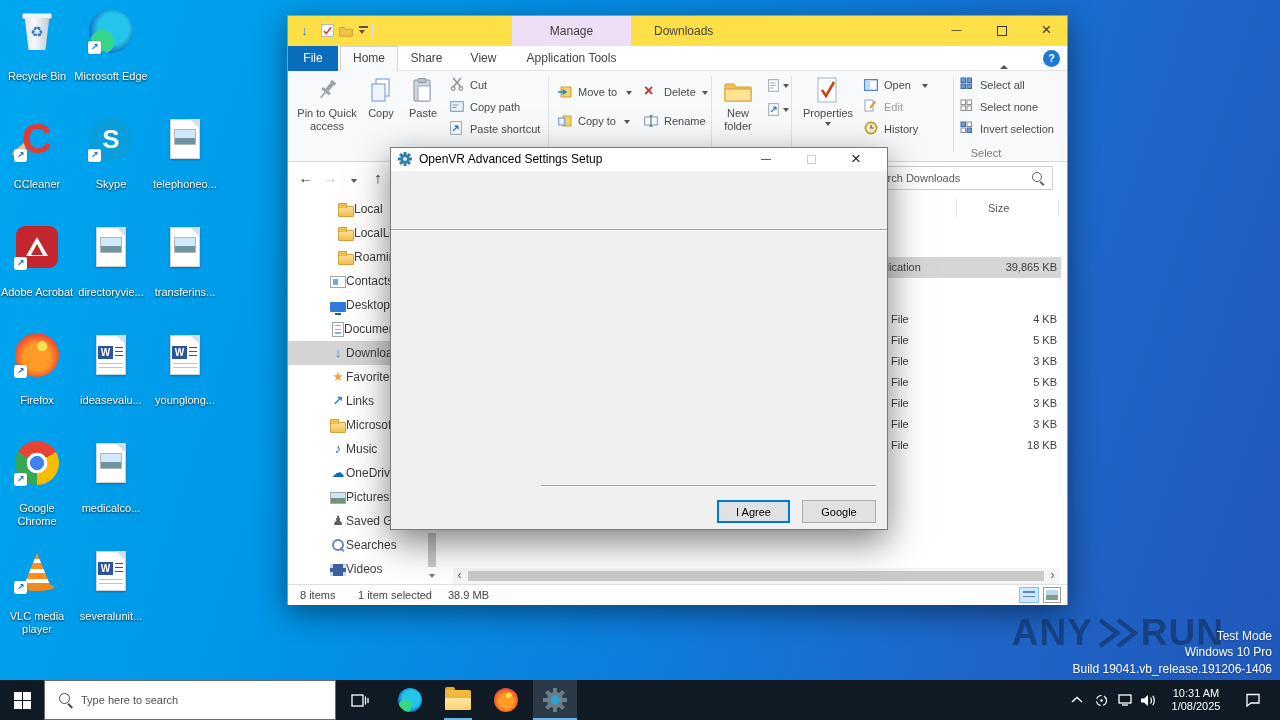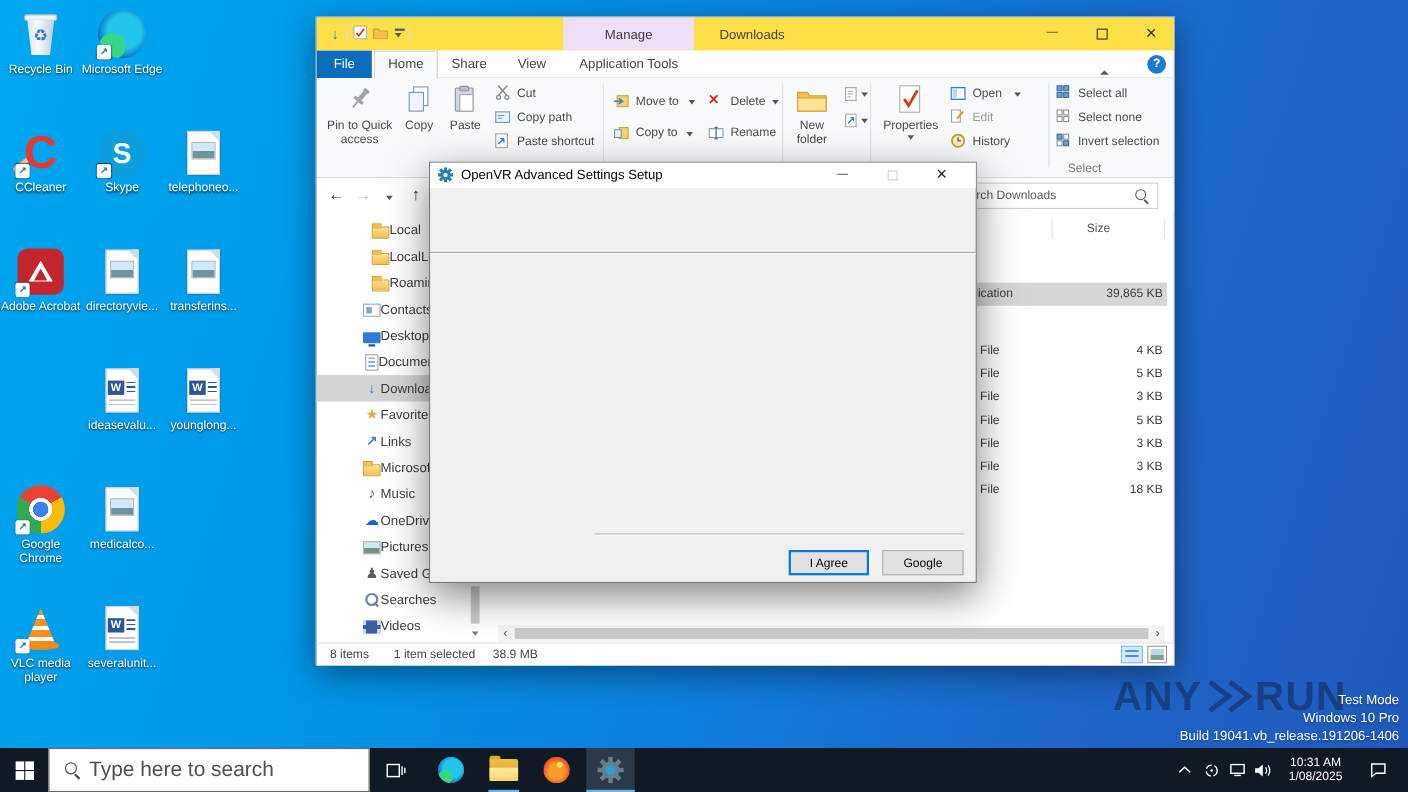--- a/index.html
+++ b/index.html
@@ -2,21 +2,21 @@
 <html><head>
 <meta charset="utf-8">
 <style>
 *{margin:0;padding:0;box-sizing:border-box}
 html,body{width:1280px;height:720px;overflow:hidden}
 body{font-family:"Liberation Sans","DejaVu Sans",sans-serif;position:relative;background:#0078d7}
 
 .desktop{position:absolute;inset:0;background:linear-gradient(108deg,#00a8f0 0%,#0096e8 30%,#0d7ede 55%,#1e66c8 78%,#2157ba 100%)}
 .dicon{position:absolute;width:74px;text-align:center;z-index:1;cursor:default}
 .dicon .img{width:46px;height:46px;margin:0 auto;position:relative}
-.dicon .lbl{margin-top:3px;font-size:11px;line-height:13px;color:#fff;text-shadow:0 1px 2px rgba(0,0,0,.85)}
+.dicon .lbl{margin-top:16px;font-size:11px;line-height:13px;color:#fff;text-shadow:0 1px 2px rgba(0,0,0,.85)}
 .sc{position:absolute;left:0;bottom:0;width:13px;height:13px;background:#fff;border-radius:2px;box-shadow:0 0 1px rgba(0,0,0,.5)}
 .sc::after{content:"↗";position:absolute;inset:0;color:#1569d6;font-weight:bold;font-size:9px;line-height:13px;text-align:center}
 
 .bin-rim{position:absolute;left:8px;top:5px;width:30px;height:6px;background:#eef3f7;border:1px solid #b4bfca;border-radius:2px}
 .bin-body{position:absolute;left:9px;top:10px;width:28px;height:32px;background:linear-gradient(90deg,#d7dfe7,#f6fafc 40%,#bcc8d3);clip-path:polygon(6% 0,94% 0,80% 100%,20% 100%)}
 .bin-sym{position:absolute;left:0;right:0;top:15px;text-align:center;color:#2f7bd9;font-size:15px}
 .bin-sym::after{content:"♻"}
 
 .page{position:absolute;left:8px;top:3px;width:30px;height:40px;background:#fff;border:1px solid #cdd2d8;box-shadow:0 1px 2px rgba(0,0,0,.25)}
 .page::after{content:"";position:absolute;right:-1px;top:-1px;border:5px solid;border-color:#d4dde5 #d4dde5 transparent transparent}
@@ -160,21 +160,21 @@
 .wm-logo{position:absolute;right:50px;top:0;display:flex;align-items:center;gap:3px;color:rgba(16,40,82,.55);font-weight:bold;font-size:37px;letter-spacing:1px}
 .wm-line{position:absolute;right:2px;font-size:12px;text-shadow:0 1px 2px rgba(0,0,0,.3);white-space:nowrap}
 .wm-l1{top:17px}.wm-l2{top:33px}.wm-l3{top:50px}
 
 .taskbar{position:absolute;left:0;top:680px;width:1280px;height:40px;background:#0f1a24;z-index:10}
 .tb-start{position:absolute;left:0;top:0;width:44px;height:40px;display:flex;align-items:center;justify-content:center}
 .tb-search{position:absolute;left:44px;top:0;width:292px;height:40px;background:#fff;border:1px solid #6a6a6a;display:flex;align-items:center}
 .tb-mag{position:relative;width:14px;height:14px;margin:0 8px 0 14px}
 .tb-mag::before{content:"";position:absolute;left:0;top:0;width:9px;height:9px;border:1.8px solid #4a4a4a;border-radius:50%}
 .tb-mag::after{content:"";position:absolute;left:9.5px;top:9.5px;width:2px;height:5.5px;background:#4a4a4a;transform:rotate(-45deg)}
-.tb-search input{border:0;outline:0;background:transparent;font-family:inherit;font-size:19px;color:#3b82f6;width:230px}
+.tb-search input{border:0;outline:0;background:transparent;font-family:inherit;font-size:11px;color:#3b82f6;width:230px}
 .tb-search input::placeholder{color:#4f4f4f;opacity:1}
 .tb-ico{position:absolute;top:0;width:44px;height:40px;display:flex;align-items:center;justify-content:center}
 .tb-ico.active{background:#2c3a47}
 .tb-under{position:absolute;bottom:0;height:2px;background:#6cb2e8}
 .ticon{position:relative;width:26px;height:26px}
 .xf{position:relative;width:26px;height:20px}
 .xf-back{position:absolute;left:0;right:0;top:0;bottom:2px;background:linear-gradient(#f0bd42,#e2a92f);border-radius:2px}
 .xf-tab{position:absolute;left:0;top:-3px;width:10px;height:5px;background:#e2a92f;border-radius:2px 2px 0 0}
 .xf-front{position:absolute;left:0;right:0;bottom:0;height:12px;background:linear-gradient(#ffe9a0,#f7d370);border-radius:1px}
 .tray{position:absolute;top:0;height:40px;display:flex;align-items:center;justify-content:center}
@@ -234,20 +234,27 @@
         <span class="thumb"></span>
       </div>
     <div class="lbl">directoryvie...</div>
   </div>
   <div class="dicon" style="left:148px;top:224px">
     <div class="img">
         <span class="page"></span>
         <span class="thumb"></span>
       </div>
     <div class="lbl">transferins...</div>
+  </div>
+  <div class="dicon" style="left:0;top:332px">
+    <div class="img">
+        <span class="circle ffC"></span>
+        <span class="sc"></span>
+      </div>
+    <div class="lbl">Firefox</div>
   </div>
   <div class="dicon" style="left:74px;top:332px">
     <div class="img">
         <span class="page"></span>
         <span class="wmark"></span>
         <span class="wlines"></span>
         <span class="glines"></span>
       </div>
     <div class="lbl">ideasevalu...</div>
   </div>

